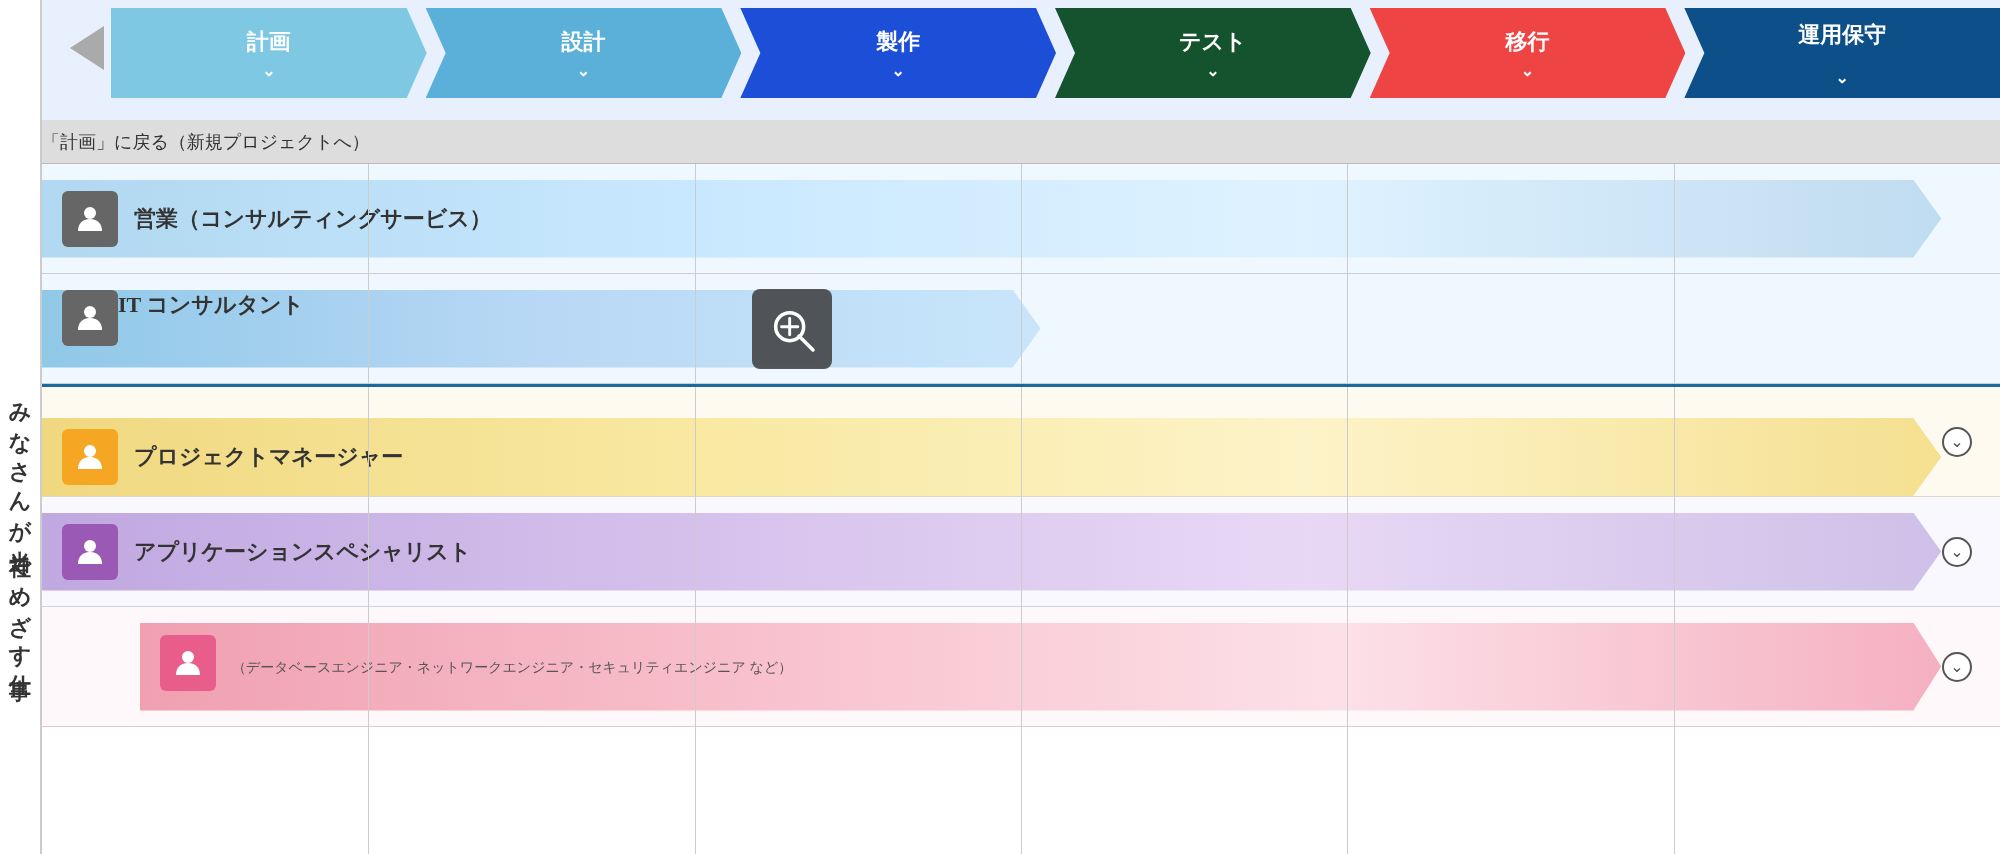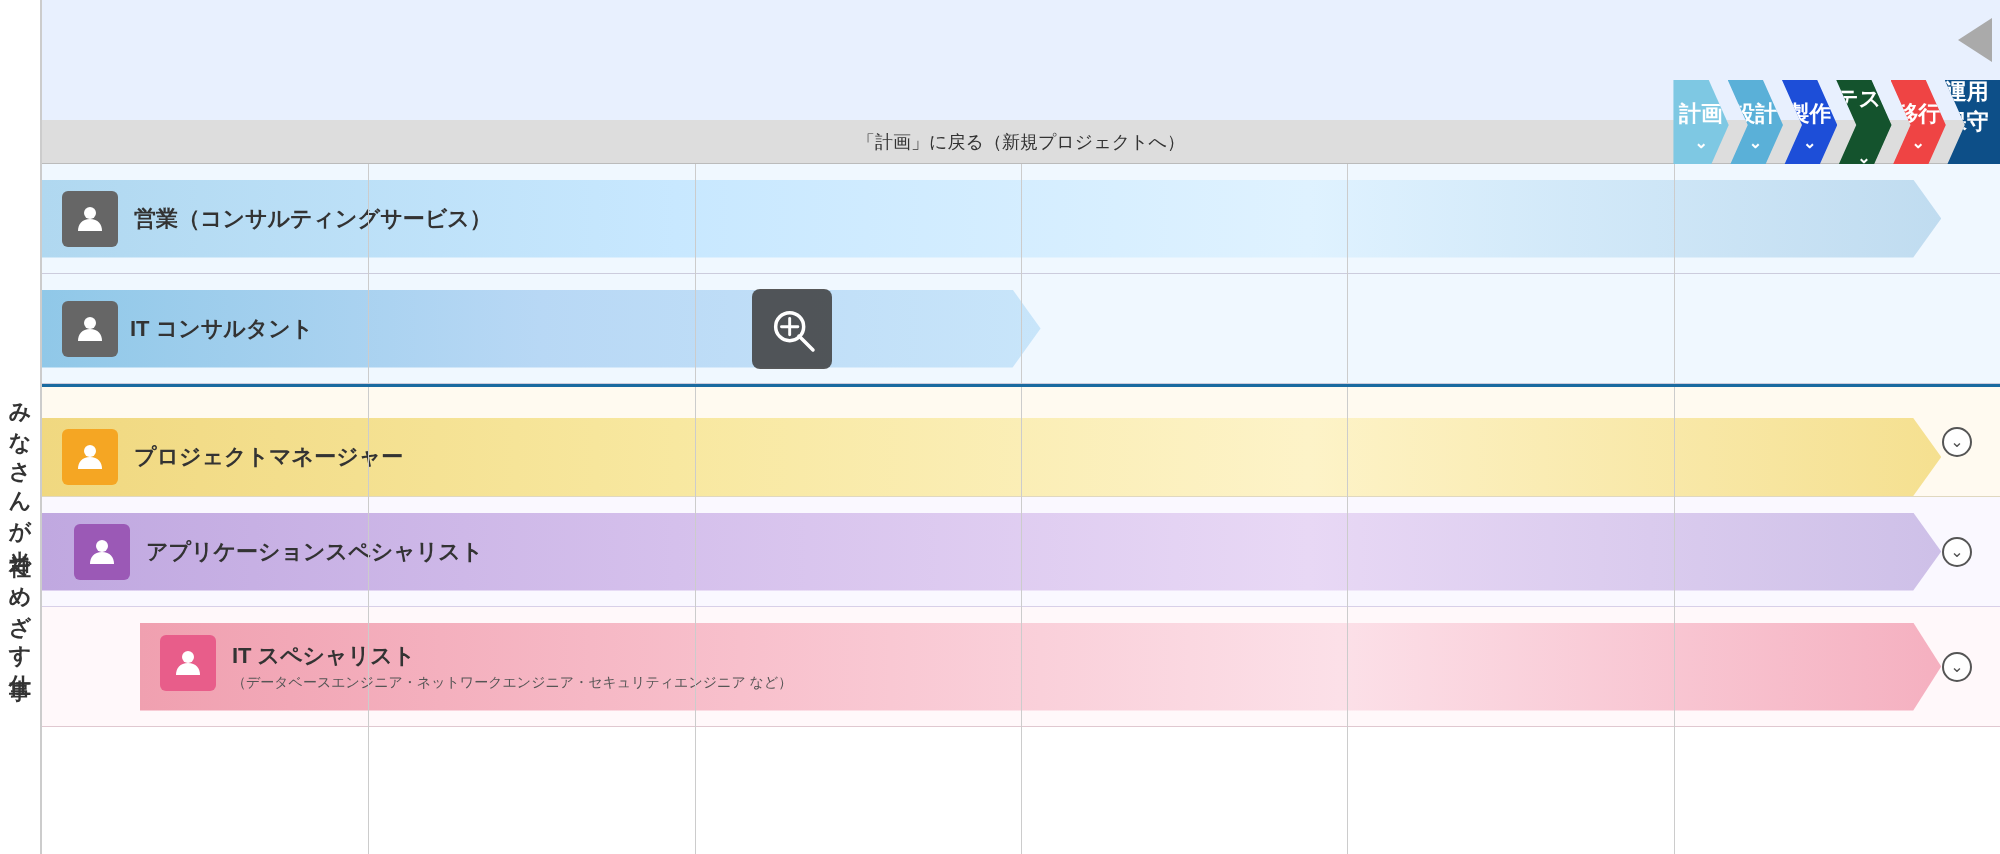--- a/index.html
+++ b/index.html
@@ -39,26 +39,25 @@
     .content-area {
       flex: 1;
       display: flex;
       flex-direction: column;
       position: relative;
     }
 
     
     .phase-header {
       display: flex;
-      align-items: flex-end;
+      align-items: flex-start;
       height: 120px;
       background: #e8f0fe;
       position: relative;
-      padding: 0 0 0 20px;
-      flex-direction: column;
+      padding: 8px 0 0 20px;
     }
 
     .back-arrow {
       width: 50px;
       height: 80px;
       display: flex;
       align-items: center;
       justify-content: center;
       flex-shrink: 0;
     }
@@ -101,21 +100,21 @@
     .phase-4 { background: #14532d; }
     .phase-5 { background: #ef4444; }
     .phase-6 { background: #0d4f88; clip-path: polygon(0 0, 100% 0, 100% 100%, 0 100%, 20px 50%); gap: 14px; }
 
     
     .nav-back-row {
       height: 44px;
       background: #ddd;
       display: flex;
       align-items: center;
-      justify-content: center;
+      justify-content: flex-start;
       font-size: 18px;
       color: #333;
       border-bottom: 1px solid #bbb;
     }
 
     
     .rows-container {
       flex: 1;
       display: flex;
       flex-direction: column;
@@ -278,21 +277,21 @@
             <svg viewBox="0 0 36 36" fill="white" width="36" height="36">
               <circle cx="18" cy="12" r="6"></circle>
               <path d="M6 30c0-7 4-12 12-12s12 5 12 12"></path>
             </svg>
           </div>
           <span class="role-label">営業（コンサルティングサービス）</span>
         </div>
       </div>
 
       <div class="role-row upper-section" style="background:#f0f8ff; border-bottom:1px solid #ccd; position:relative;">
-        <div class="role-bar" style="width:51%; background:linear-gradient(to right,#90c8e8,#b8d8f5,#c8e5fa); clip-path:polygon(0 0,calc(100% - 28px) 0,100% 50%,calc(100% - 28px) 100%,0 100%); height:78px; display:flex; align-items:center; padding-left:20px; gap:12px;">
+        <div class="role-bar" style="width:51%; background:linear-gradient(to right,#90c8e8,#b8d8f5,#c8e5fa); clip-path:polygon(0 0,calc(100% - 28px) 0,100% 50%,calc(100% - 28px) 100%,0 100%); height:78px; display:flex; align-items:flex-start; padding-left:20px; gap:0;font-family:Liberation Serif, serif;">
           <div class="role-icon icon-gray" style="background:#666; width:56px; height:56px; border-radius:6px; display:flex; align-items:center; justify-content:center; flex-shrink:0;">
             <svg viewBox="0 0 36 36" fill="white" width="36" height="36">
               <circle cx="18" cy="12" r="6"></circle>
               <path d="M6 30c0-7 4-12 12-12s12 5 12 12"></path>
             </svg>
           </div>
           <span class="role-label">IT コンサルタント</span>
         </div>
 
         <div class="zoom-overlay" style="left:710px; top:50%; transform:translateY(-50%);">
@@ -314,42 +313,41 @@
               <circle cx="18" cy="12" r="6"></circle>
               <path d="M6 30c0-7 4-12 12-12s12 5 12 12"></path>
             </svg>
           </div>
           <span class="role-label">プロジェクトマネージャー</span>
         </div>
         <div class="row-chevron" style="position:absolute; right:28px; top:50%; transform:translateY(-50%); width:30px; height:30px; border:2px solid #555; border-radius:50%; display:flex; align-items:center; justify-content:center; font-size:16px; color:#555; background:white;">⌄</div>
       </div>
 
       <div class="role-row" style="background:#faf8ff; border-bottom:1px solid #d8d0e8; position:relative;">
-        <div class="role-bar" style="width:97%; background:linear-gradient(to right,#c0a8e0,#d5c0ec,#e8d8f5,#cec0e8); clip-path:polygon(0 0,calc(100% - 28px) 0,100% 50%,calc(100% - 28px) 100%,0 100%); height:78px; display:flex; padding-left:32px; gap:16px;">
+        <div class="role-bar" style="width:97%; background:linear-gradient(to right,#c0a8e0,#d5c0ec,#e8d8f5,#cec0e8); clip-path:polygon(0 0,calc(100% - 28px) 0,100% 50%,calc(100% - 28px) 100%,0 100%); height:78px; display:flex; padding-left:20px; gap:16px;">
           <div class="role-icon" style="background:#9b59b6; width:56px; height:56px; border-radius:6px; display:flex; align-items:center; justify-content:center; flex-shrink:0;">
             <svg viewBox="0 0 36 36" fill="white" width="36" height="36">
               <circle cx="18" cy="12" r="6"></circle>
               <path d="M6 30c0-7 4-12 12-12s12 5 12 12"></path>
             </svg>
           </div>
           <span class="role-label">アプリケーションスペシャリスト</span>
         </div>
         <div class="row-chevron" style="position:absolute; right:28px; top:50%; transform:translateY(-50%); width:30px; height:30px; border:2px solid #555; border-radius:50%; display:flex; align-items:center; justify-content:center; font-size:16px; color:#555; background:white;">⌄</div>
       </div>
 
       <div class="role-row" style="background:#fff8fa; border-bottom:1px solid #e0c8d0; position:relative; min-height:120px;">
         <div style="margin-left:5%; width:92%; background:linear-gradient(to right,#f0a0b0,#f8c0cc,#fce0e8,#f5b0c0); clip-path:polygon(0 0,calc(100% - 28px) 0,100% 50%,calc(100% - 28px) 100%,0 100%); height:88px; display:flex; align-items:center; padding-left:20px; gap:16px;">
           <div class="role-icon" style="background:#e85d8a; width:56px; height:56px; border-radius:6px; display:flex; align-items:center; justify-content:center; flex-shrink:0; align-self:flex-start; margin-top:12px;">
             <svg viewBox="0 0 36 36" fill="white" width="36" height="36">
               <circle cx="18" cy="12" r="6"></circle>
               <path d="M6 30c0-7 4-12 12-12s12 5 12 12"></path>
             </svg>
           </div>
           <div>
-            <div class="role-label" style="font-size:22px; font-weight:bold; color:#333;">IT スペシャリスト</div>
             <div style="font-size:14px; color:#555; margin-top:3px;">（データベースエンジニア・ネットワークエンジニア・セキュリティエンジニア など）</div>
           </div>
         </div>
         <div class="row-chevron" style="position:absolute; right:28px; top:50%; transform:translateY(-50%); width:30px; height:30px; border:2px solid #555; border-radius:50%; display:flex; align-items:center; justify-content:center; font-size:16px; color:#555; background:white;">⌄</div>
       </div>
 
     </div>
   </div>
 </div>
 

